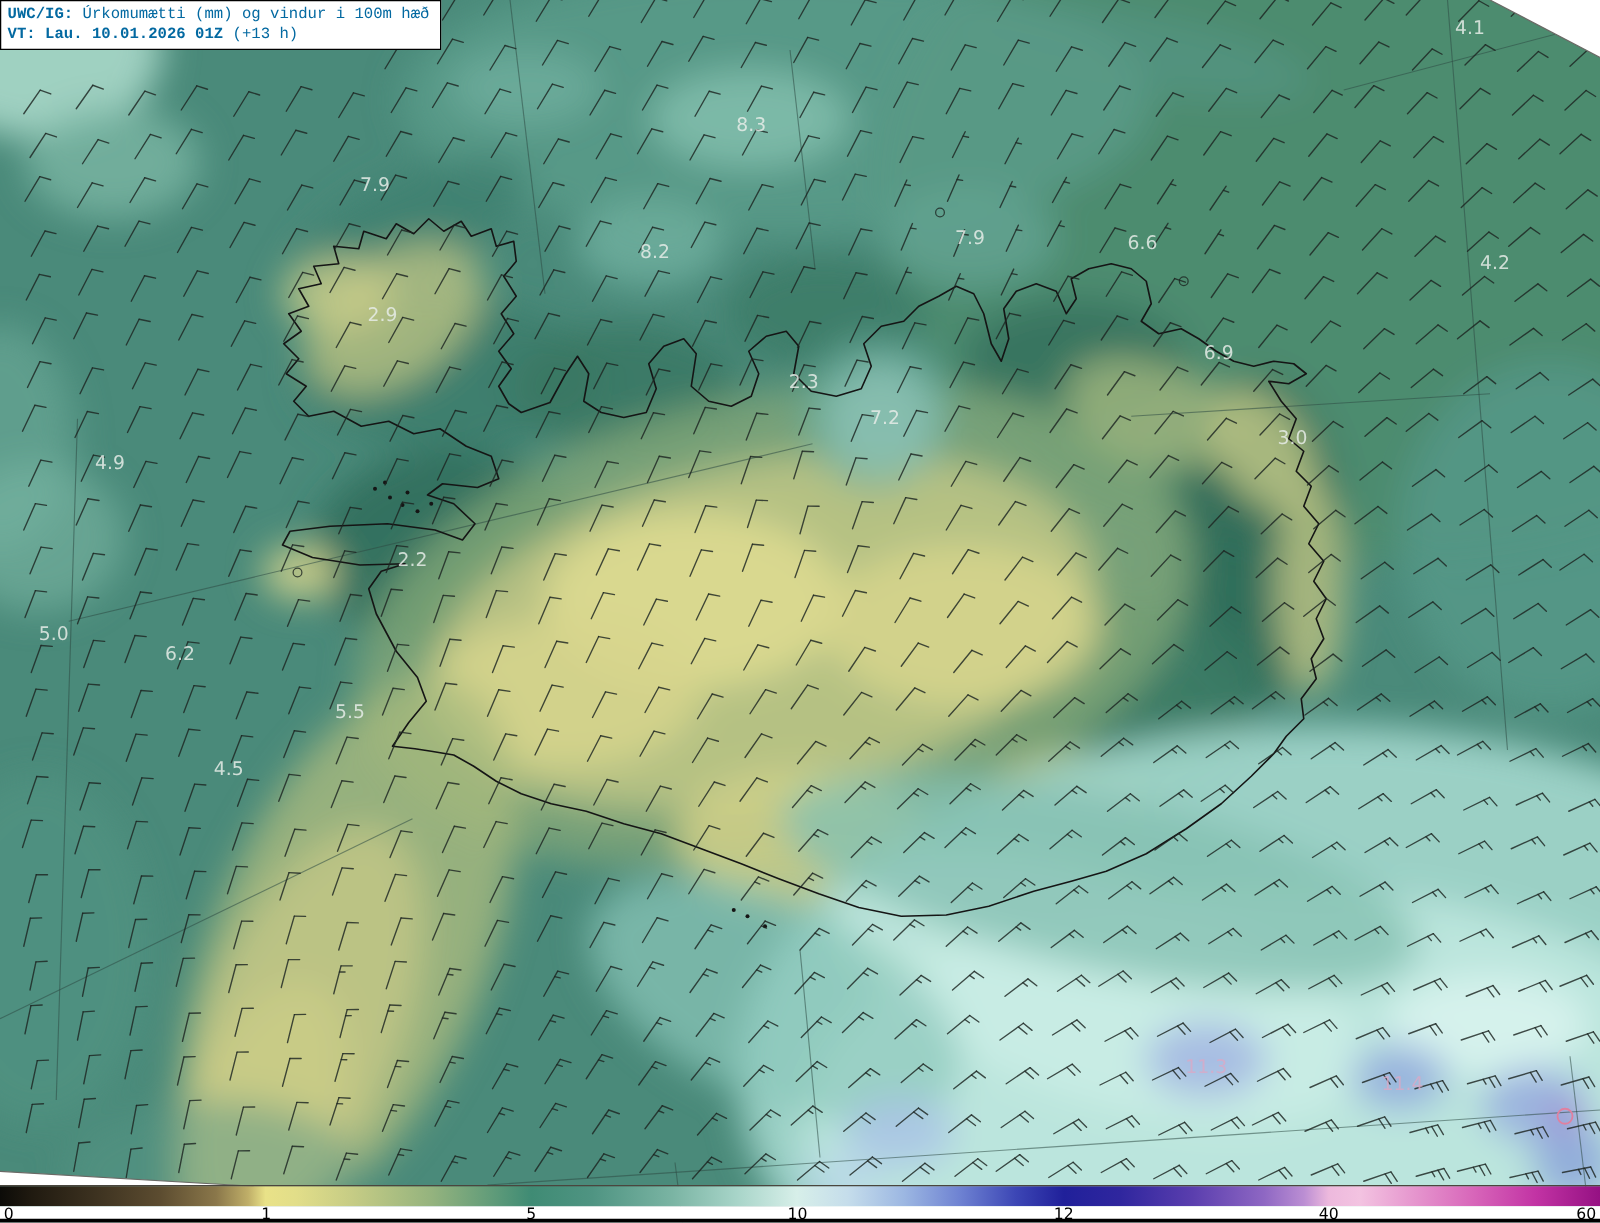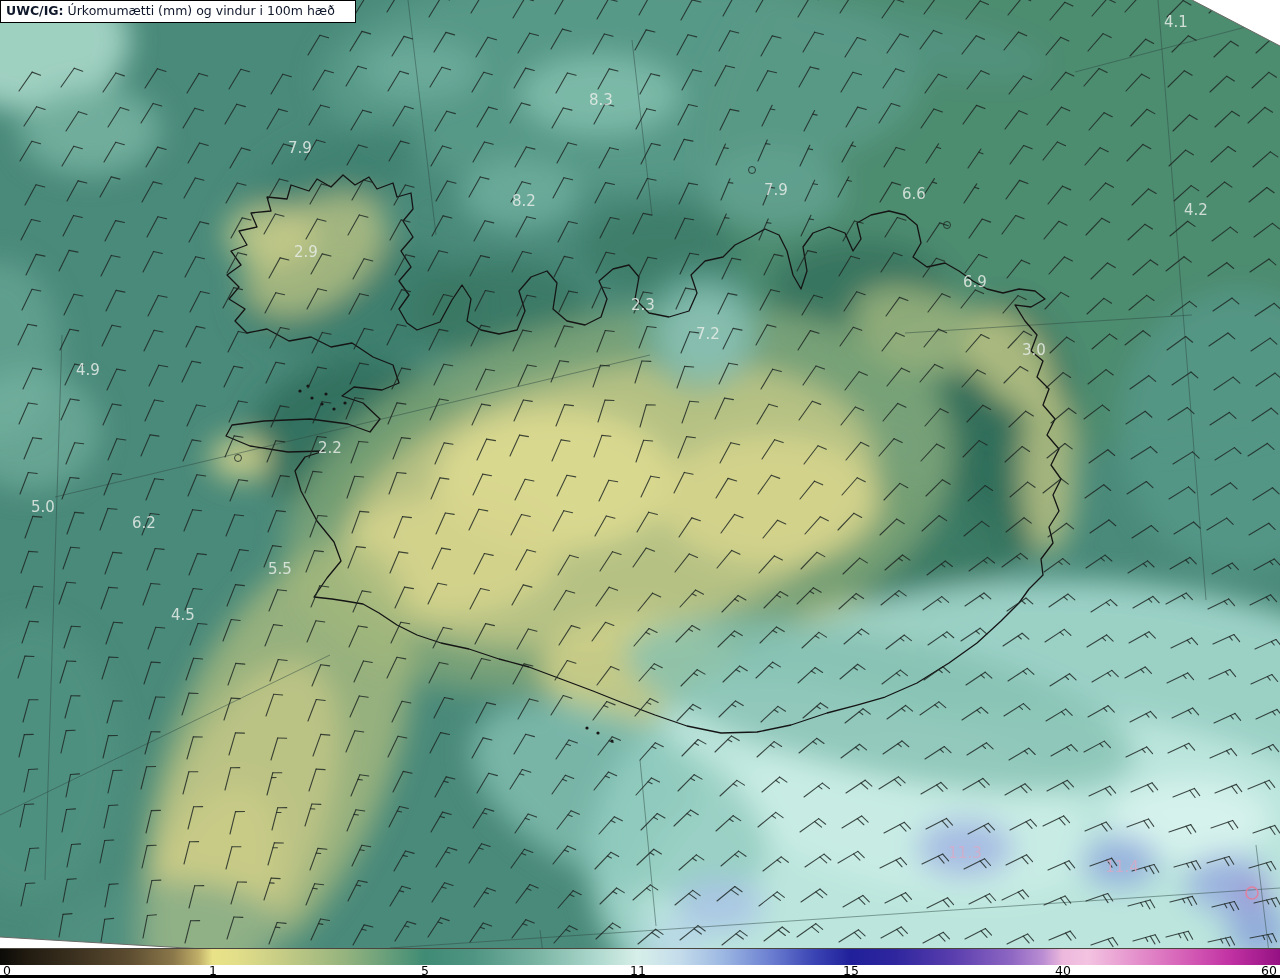--- a/index.html
+++ b/index.html
@@ -1,21 +1,21 @@
 <!DOCTYPE html>
 <html><head>
 <meta charset="utf-8">
 <style>
   html,body{margin:0;padding:0;background:#ffffff;}
   .stage{position:relative;width:1280px;height:978px;overflow:hidden;
          font-family:"DejaVu Sans",sans-serif;background:#4a8a7a;}
   #map-svg{position:absolute;left:0;top:0;width:1280px;height:978px;display:block;}
   .titlebox{position:absolute;left:0;top:0;background:#ffffff;border:1px solid #000;
-            padding:2px 20px 3px 5px;font-size:12.5px;line-height:1.3;color:#0f172a;
-            white-space:nowrap;z-index:5;}
+            padding:2px 8px 3px 5px;font-size:12.5px;line-height:1.3;color:#0369a1;
+            white-space:nowrap;z-index:5;font-family:Liberation Mono, monospace;}
   .titlebox .b{font-weight:bold;}
   .colorbar{position:absolute;left:0;top:948px;width:1280px;height:30px;z-index:6;}
   .cbar-gradient{width:1280px;height:17px;border-top:1px solid #4a463e;box-sizing:border-box;}
   .cbar-ticks{position:relative;width:1280px;height:13px;background:#ffffff;
               border-bottom:3px solid #000;box-sizing:border-box;
               font-size:12.5px;color:#000;}
   .cbar-tick{position:absolute;top:0;line-height:11px;}
   svg text{font-family:"DejaVu Sans",sans-serif;}
 </style>
 </head>
@@ -1945,26 +1945,27 @@
         <text x="144" y="528" text-anchor="middle" fill="#e6ece7" fill-opacity="0.85">6.2</text>
         <text x="330" y="453" text-anchor="middle" fill="#e6ece7" fill-opacity="0.85">2.2</text>
         <text x="280" y="574" text-anchor="middle" fill="#e6ece7" fill-opacity="0.85">5.5</text>
         <text x="183" y="620" text-anchor="middle" fill="#e6ece7" fill-opacity="0.85">4.5</text>
         <text x="965" y="858" text-anchor="middle" fill="#d9a9c6" fill-opacity="0.8">11.3</text>
         <text x="1122" y="872" text-anchor="middle" fill="#d9a9c6" fill-opacity="0.8">11.4</text>
       </g>
     </svg>
   <div class="titlebox" id="titlebox">
       <div><span class="b">UWC/IG:</span><span> Úrkomumætti (mm) og vindur i 100m hæð</span></div>
+      <div><span class="b">VT: Lau. 10.01.2026 01Z</span><span> (+13 h)</span></div>
     </div>
   <div class="colorbar">
     <div class="cbar-gradient" id="cbar" style="background: linear-gradient(to right, rgb(12, 11, 8) 0%, rgb(32, 26, 16) 2%, rgb(61, 50, 32) 6%, rgb(92, 76, 48) 10%, rgb(138, 119, 74) 13.5%, rgb(191, 174, 104) 15.5%, rgb(233, 226, 136) 16.6%, rgb(226, 222, 137) 18.5%, rgb(198, 204, 133) 22%, rgb(148, 179, 126) 27%, rgb(93, 154, 121) 31%, rgb(63, 139, 116) 33.2%, rgb(79, 148, 130) 37%, rgb(122, 180, 163) 42%, rgb(167, 212, 200) 46%, rgb(215, 239, 233) 49.8%, rgb(197, 221, 235) 53%, rgb(156, 183, 226) 56.5%, rgb(110, 130, 210) 60%, rgb(60, 70, 181) 63.5%, rgb(32, 32, 154) 66.5%, rgb(47, 38, 158) 70%, rgb(90, 62, 174) 74.5%, rgb(142, 103, 195) 79%, rgb(187, 142, 211) 81.5%, rgb(237, 185, 221) 83.05%, rgb(243, 195, 225) 85%, rgb(231, 155, 208) 88%, rgb(216, 103, 186) 92%, rgb(194, 51, 164) 96%, rgb(149, 17, 131) 100%);"></div>
     <div class="cbar-ticks" id="cbarticks">
         <div class="cbar-tick" style="left: 3px;">0</div>
         <div class="cbar-tick" style="left: 213px; transform: translateX(-50%);">1</div>
         <div class="cbar-tick" style="left: 425px; transform: translateX(-50%);">5</div>
-        <div class="cbar-tick" style="left: 638px; transform: translateX(-50%);">11</div>
-        <div class="cbar-tick" style="left: 851px; transform: translateX(-50%);">15</div>
+        <div class="cbar-tick" style="left: 638px; transform: translateX(-50%);">10</div>
+        <div class="cbar-tick" style="left: 851px; transform: translateX(-50%);">12</div>
         <div class="cbar-tick" style="left: 1063px; transform: translateX(-50%);">40</div>
         <div class="cbar-tick" style="right: 3px;">60</div>
       </div>
   </div>
 </div>
 
 </body></html>

